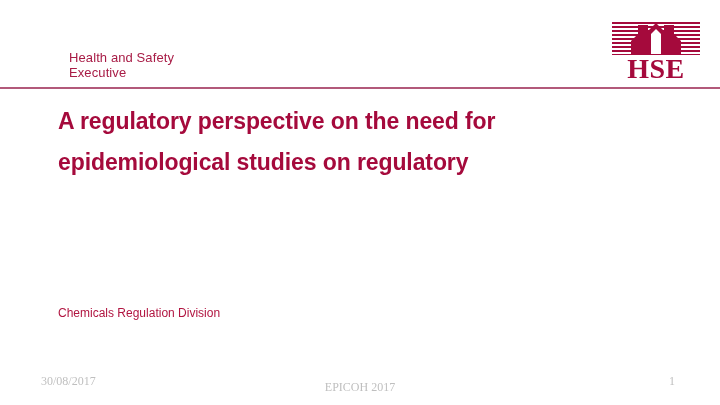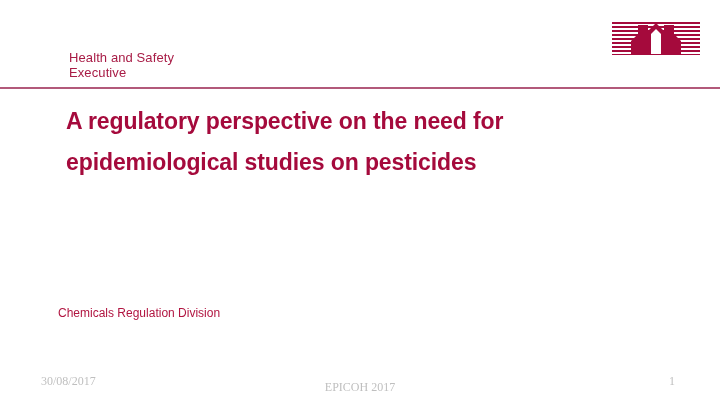--- a/index.html
+++ b/index.html
@@ -92,21 +92,21 @@
     position: absolute;
     left: 58px;
     top: 101px;
     width: 600px;
     font-size: 23px;
     font-weight: 700;
     line-height: 41px;
     color: #A50A3C;
     letter-spacing: -0.1px;
   }
-  #title .tline { display: block; margin-left: 8px; }
+  #title .tline { display: block; }
 
   
   #author-name {
     position: absolute;
     left: 58px;
     top: 258px;
     font-size: 22px;
     font-weight: 400;
     line-height: 28px;
     color: #B11541;
@@ -160,27 +160,28 @@
 Executive</div>
 
   <div id="hse-logo">
     <div id="logo-mark">
       <div class="stripes"></div>
       <svg class="chevron" viewBox="0 0 52 33" preserveAspectRatio="none">
         <path d="M26 1 L34 9 L34 3 L44 3 L44 12 L51 19 L51 32 L30 32 L30 13 L26 9 L22 13 L22 32 L1 32 L1 19 L8 12 L8 3 L18 3 L18 9 Z" fill="#A50A3C"></path>
         <path d="M26 7 L31 12 L31 32 L21 32 L21 12 Z" fill="#ffffff"></path>
       </svg>
     </div>
+    <div id="logo-word">HSE</div>
   </div>
 
   <div id="divider"></div>
 
   <div id="title">
     <span class="tline">A regulatory perspective on the need for</span>
-    <span class="tline">epidemiological studies on pesticides</span>
+    <span class="tline">epidemiological studies on regulatory</span>
   </div>
 
   <div id="author-division">Chemicals Regulation Division</div>
 
   <div id="footer">
     <span id="footer-date">30/08/2017</span>
     <span id="footer-event">EPICOH 2017</span>
     <span id="footer-page">1</span>
   </div>
 

